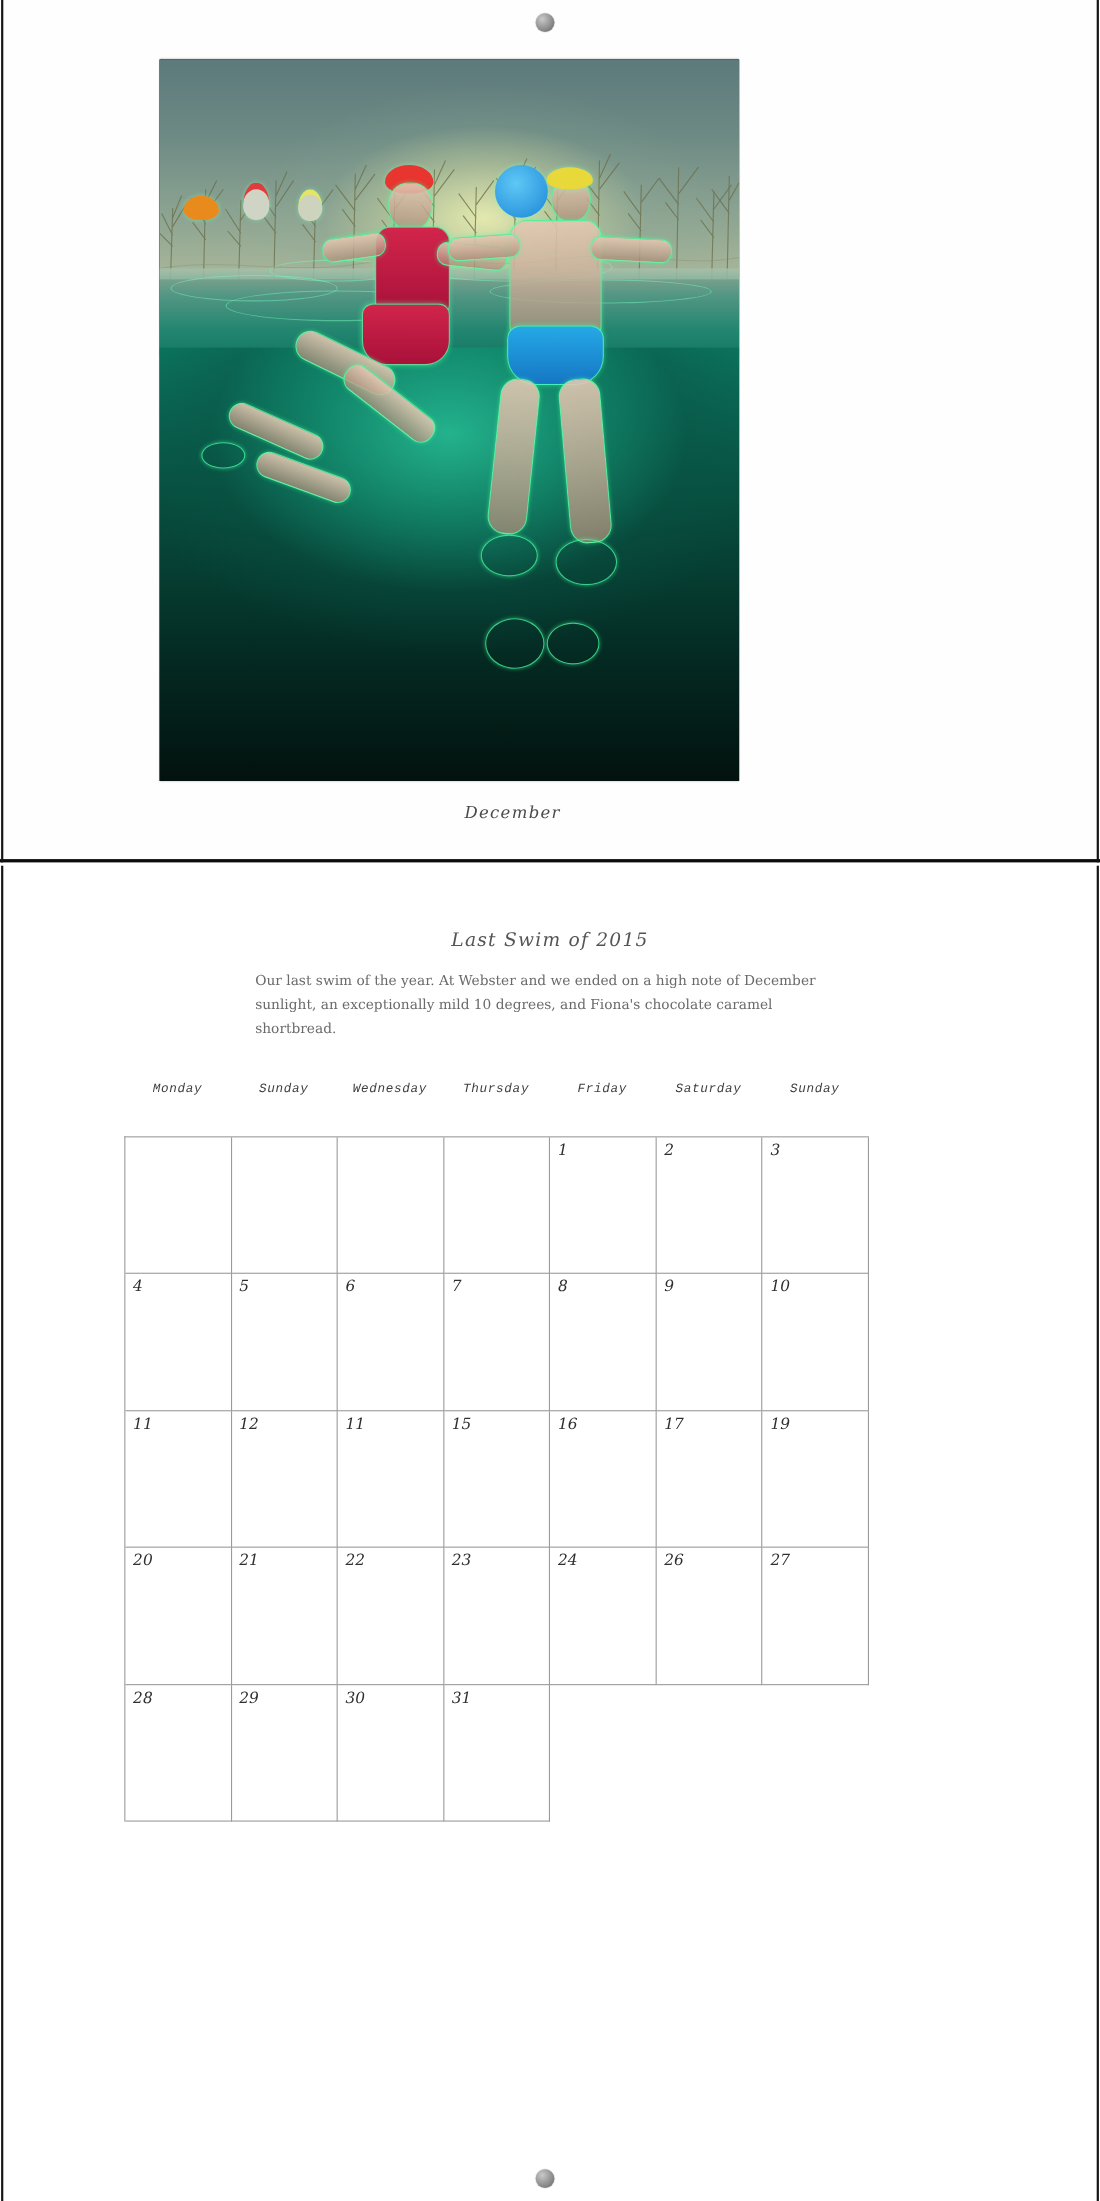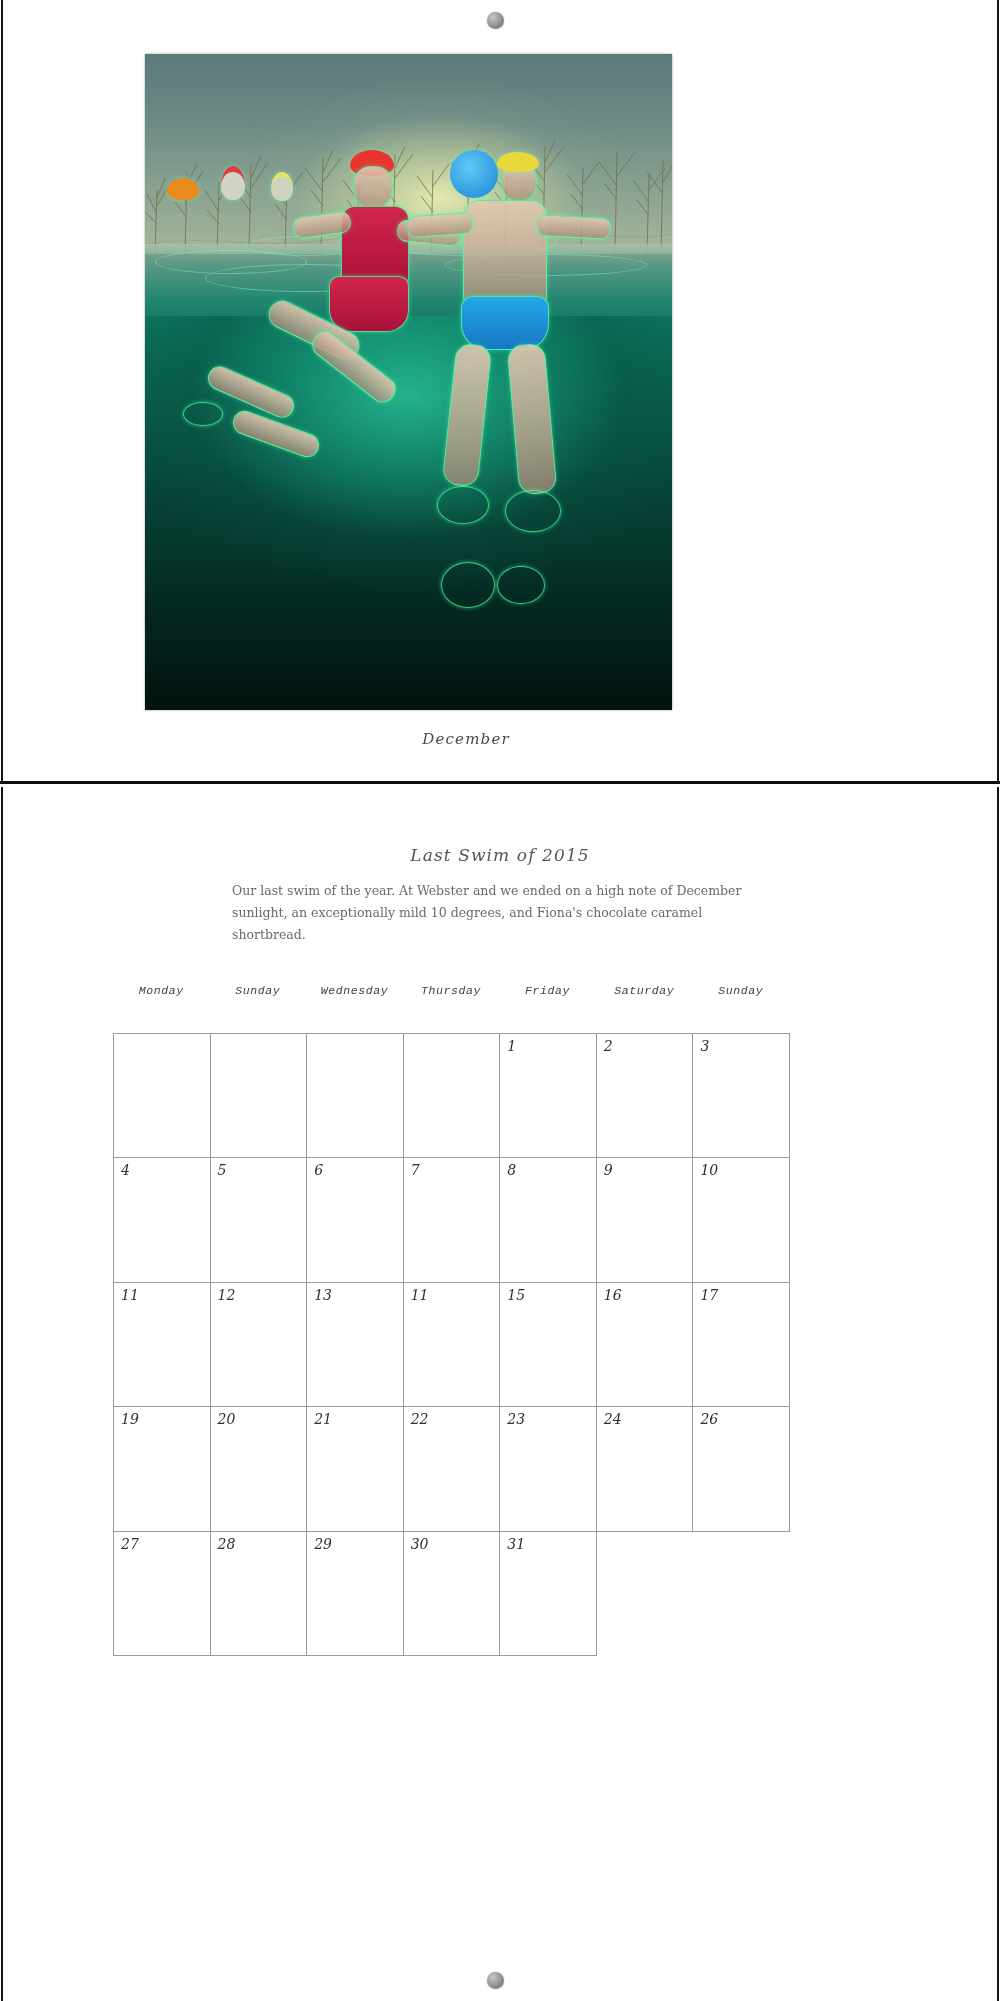--- a/index.html
+++ b/index.html
@@ -349,23 +349,20 @@
         <div class="cell">
           <span class="daynum">10</span>
         </div>
         <div class="cell">
           <span class="daynum">11</span>
         </div>
         <div class="cell">
           <span class="daynum">12</span>
         </div>
         <div class="cell">
-          <span class="daynum">13</span>
-        </div>
-        <div class="cell">
           <span class="daynum">11</span>
         </div>
         <div class="cell">
           <span class="daynum">15</span>
         </div>
         <div class="cell">
           <span class="daynum">16</span>
         </div>
         <div class="cell">
           <span class="daynum">17</span>

